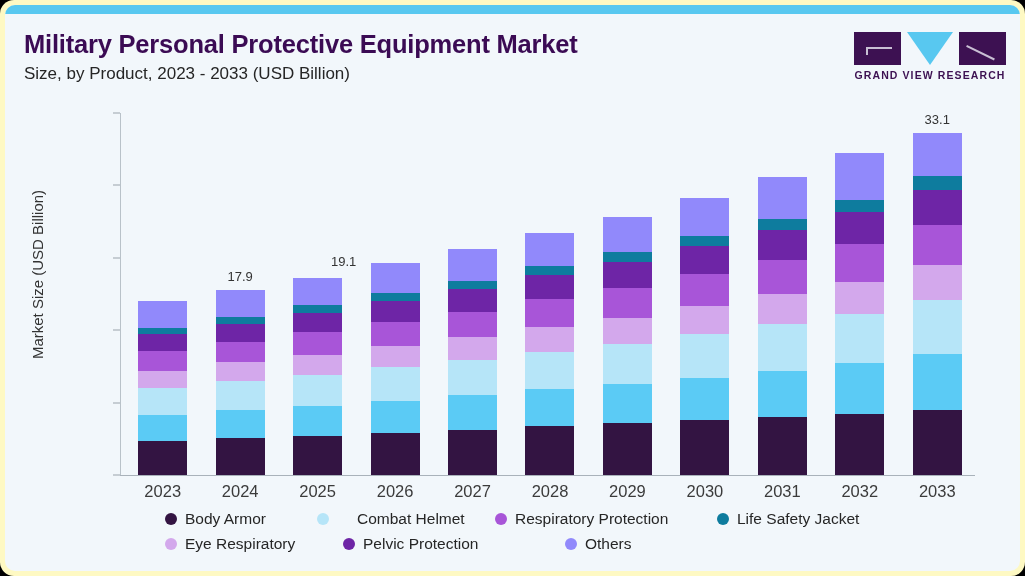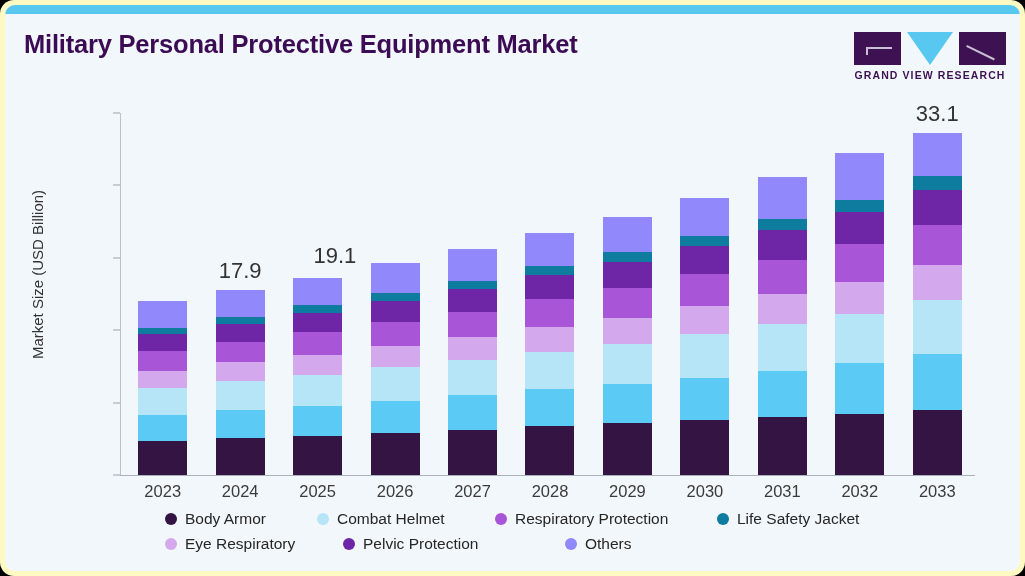--- a/index.html
+++ b/index.html
@@ -117,21 +117,21 @@
   }
   .bar {
     width: 49px;
     display: flex; flex-direction: column-reverse;
   }
   .seg { width: 100%; }
   .bar-label {
     position: absolute;
     left: 0; width: 100%;
     text-align: center;
-    font-size: 22px; color: #333;
+    font-size: 13px; color: #333;
   }
   #xticks {
     position: absolute; left: 119px; top: 386px;
     width: 852px; display: flex;
   }
   .xtick {
     flex: 1 1 0; text-align: center;
     font-size: 16.5px; color: #3B3B3B;
   }
   
@@ -150,20 +150,21 @@
 </head>
 <body>
 
 <div id="frame">
   <div id="card">
 
     <div id="topbar"></div>
 
     <div id="header">
       <div id="title">Military Personal Protective Equipment Market</div>
+      <div id="subtitle">Size, by Product, 2023 - 2033 (USD Billion)</div>
 
       <div id="logo">
         <div class="logo-row">
           <div class="lg-block" id="lg-left">
             <div id="lg-left-mark"></div>
           </div>
           <div id="lg-tri"></div>
           <div class="lg-block" id="lg-right">
             <div id="lg-right-mark2"></div>
           </div>
@@ -333,21 +334,21 @@
         <div class="tickmark" style="top: 306.6px;"></div>
         <div class="tickmark" style="top: 379px;"></div>
       </div>
 
     <div id="legend">
         <div class="legend-row">
           <div class="legend-item" style="width: 152px;">
             <span class="lg-dot" style="background: rgb(51, 20, 66);"></span>
             <span class="lg-name">Body Armor</span>
           </div>
-          <div class="legend-item" style="width: 178px;">
+          <div class="legend-item" style="width: 178px; gap: 20px;">
             <span class="lg-dot" style="background: rgb(182, 229, 248);"></span>
             <span class="lg-name">Combat Helmet</span>
           </div>
           <div class="legend-item" style="width: 222px;">
             <span class="lg-dot" style="background: rgb(168, 85, 216);"></span>
             <span class="lg-name">Respiratory Protection</span>
           </div>
           <div class="legend-item">
             <span class="lg-dot" style="background: rgb(14, 124, 158);"></span>
             <span class="lg-name">Life Safety Jacket</span>

